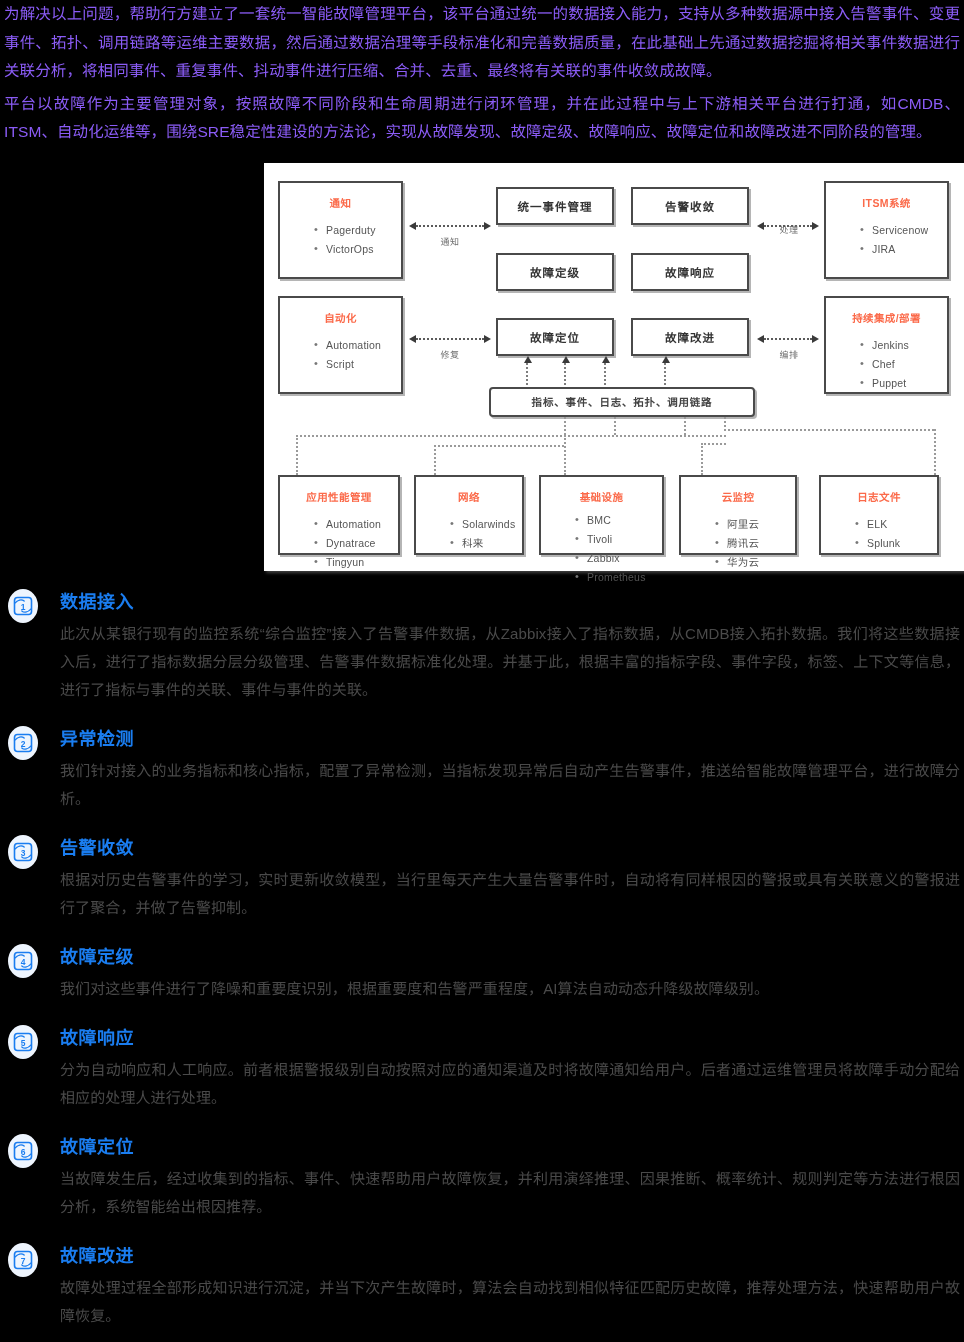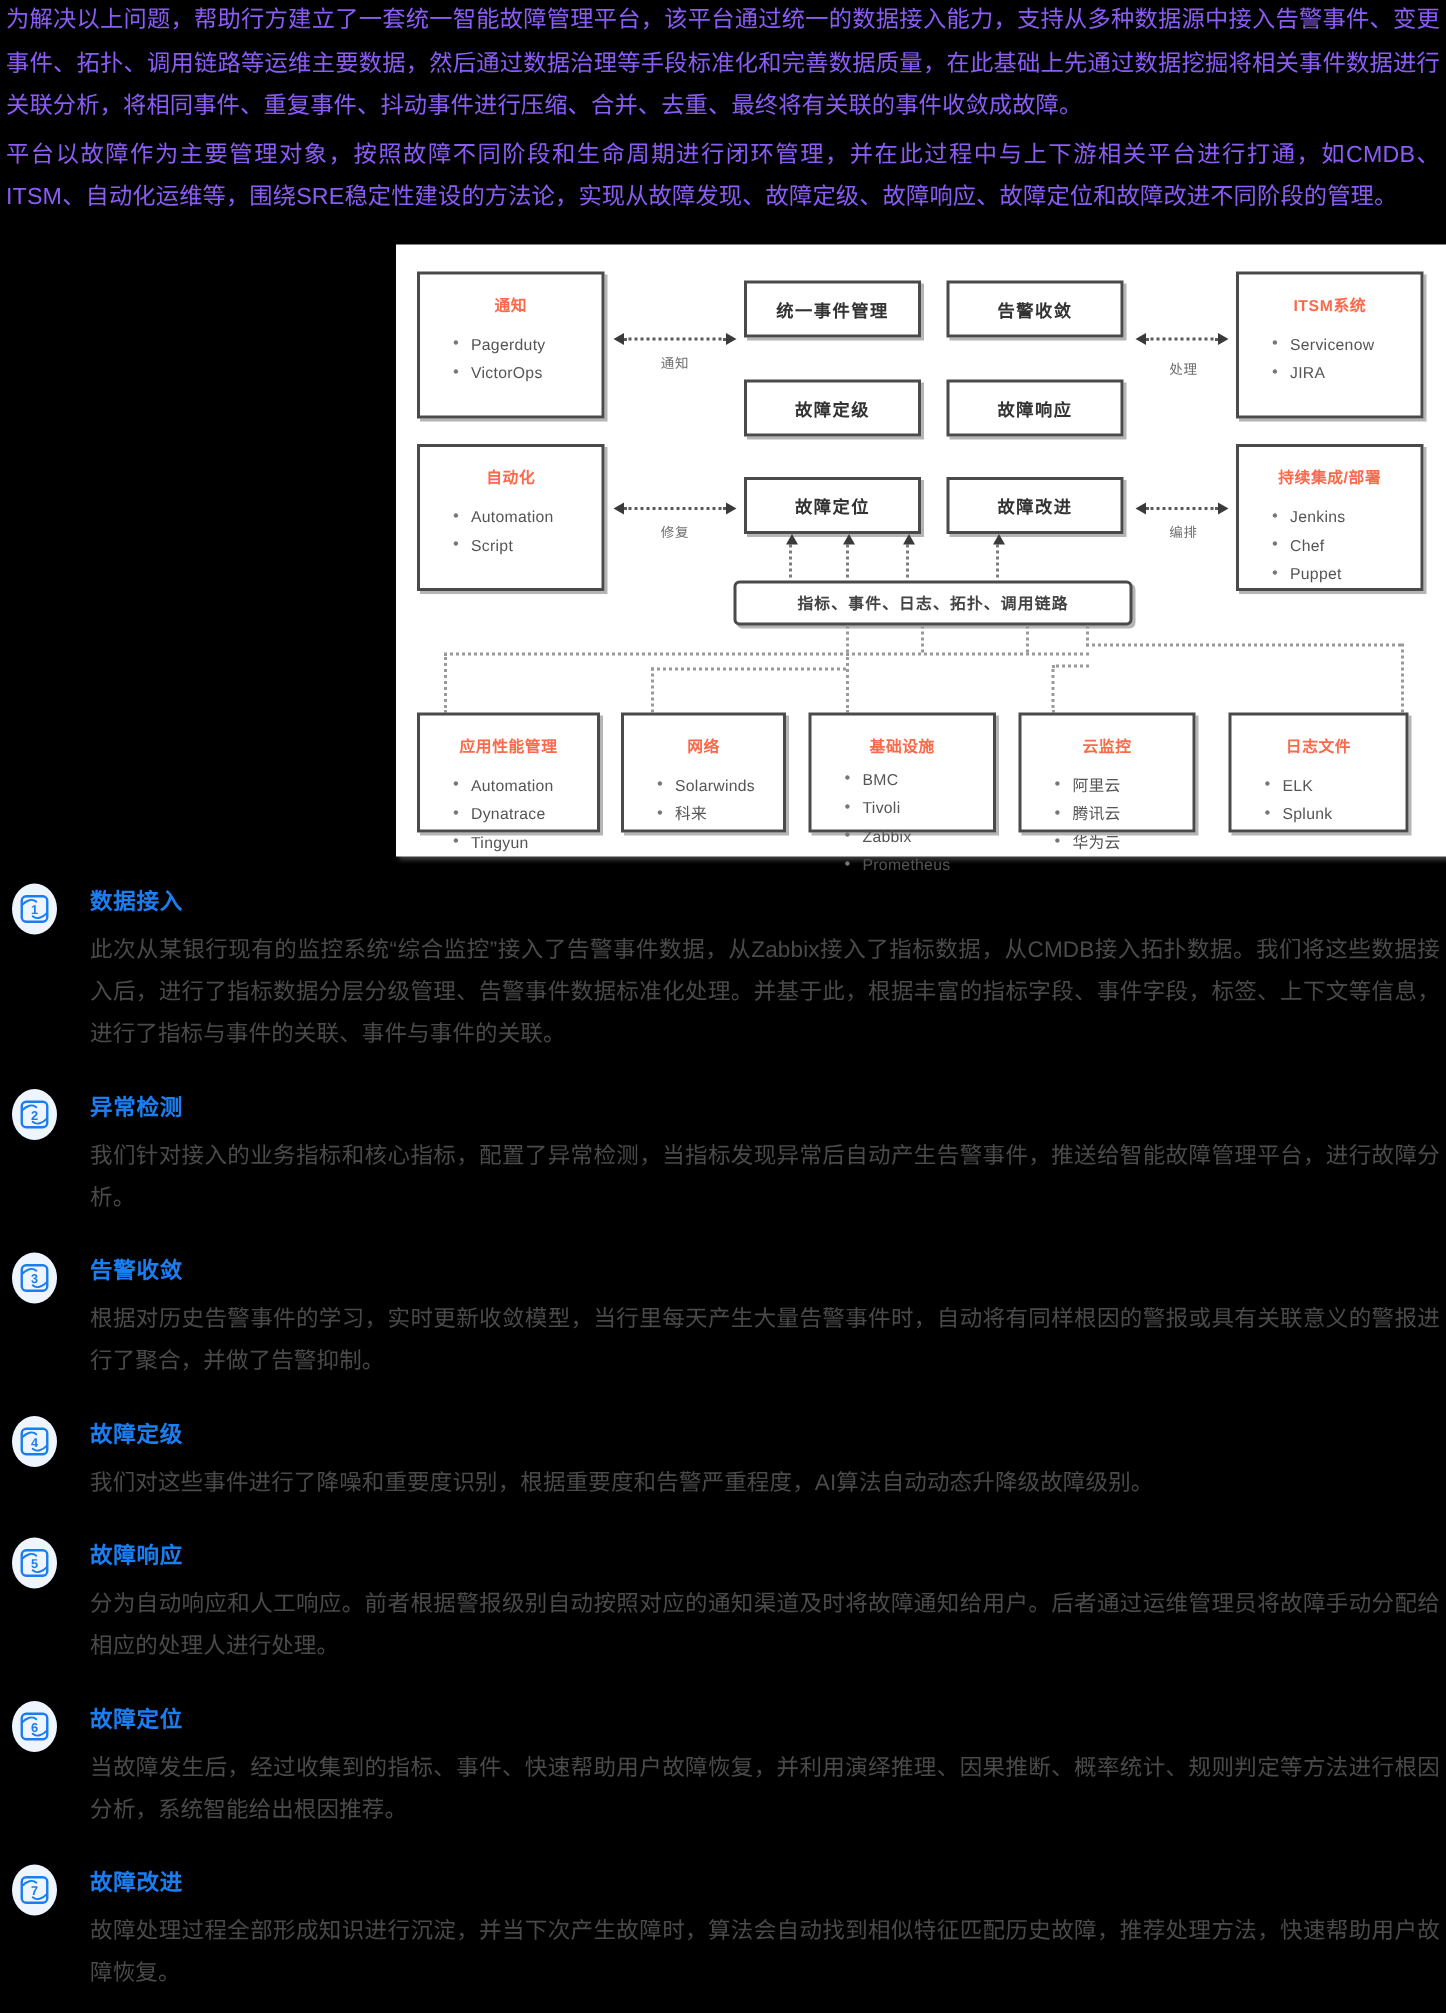--- a/index.html
+++ b/index.html
@@ -56,21 +56,21 @@
     color: #fb6a4a;
     font-size: 10.5px;
     font-weight: bold;
     text-align: center;
     margin-top: 12px;
     letter-spacing: .4px;
   }
   .dbox ul {
     list-style: none;
     margin: 11px 0 0 0;
-    padding: 0 0 0 22px;
+    padding: 0 0 0 34px;
   }
   .dbox ul li {
     font-size: 10.5px;
     color: #555;
     line-height: 19px;
     position: relative;
     padding-left: 12px;
     letter-spacing: .2px;
   }
   .dbox ul li::before {
@@ -167,21 +167,21 @@
     height: 34px;
     border-radius: 50%;
     background: #eef5fe;
     display: flex;
     align-items: center;
     justify-content: center;
   }
   .sec-icon svg { display: block; }
   .sec-title {
     color: #1a7df0;
-    font-size: 15px;
+    font-size: 18px;
     font-weight: bold;
     line-height: 26px;
     margin: 0 0 5px 0;
     letter-spacing: .5px;
   }
   .sec-body {
     margin: 0;
     font-size: 15px;
     line-height: 28px;
     color: #4a4a4a;
@@ -247,21 +247,21 @@
     <div class="varrow varrow-up" style="left:340px; top:200px; height:22px;"></div>
     <div class="varrow varrow-up" style="left:400px; top:200px; height:22px;"></div>
 
     <div class="harrow" style="left:152px; top:62px; width:68px;"></div>
     <div class="arrow-label" style="left:152px; top:72px; width:68px;">通知</div>
 
     <div class="harrow" style="left:152px; top:175px; width:68px;"></div>
     <div class="arrow-label" style="left:152px; top:185px; width:68px;">修复</div>
 
     <div class="harrow" style="left:500px; top:62px; width:48px;"></div>
-    <div class="arrow-label" style="left:496px; top:76px; width:58px;">处理</div>
+    <div class="arrow-label" style="left:496px; top:60px; width:58px;">处理</div>
 
     <div class="harrow" style="left:500px; top:175px; width:48px;"></div>
     <div class="arrow-label" style="left:496px; top:185px; width:58px;">编排</div>
 
     <div class="dline-h" style="left:32px;  top:272px; width:430px;"></div>
     <div class="dline-h" style="left:460px; top:266px; width:210px;"></div>
     <div class="dline-v" style="left:300px; top:254px; height:18px;"></div>
     <div class="dline-v" style="left:350px; top:254px; height:18px;"></div>
     <div class="dline-v" style="left:420px; top:254px; height:18px;"></div>
     <div class="dline-v" style="left:460px; top:254px; height:14px;"></div>

